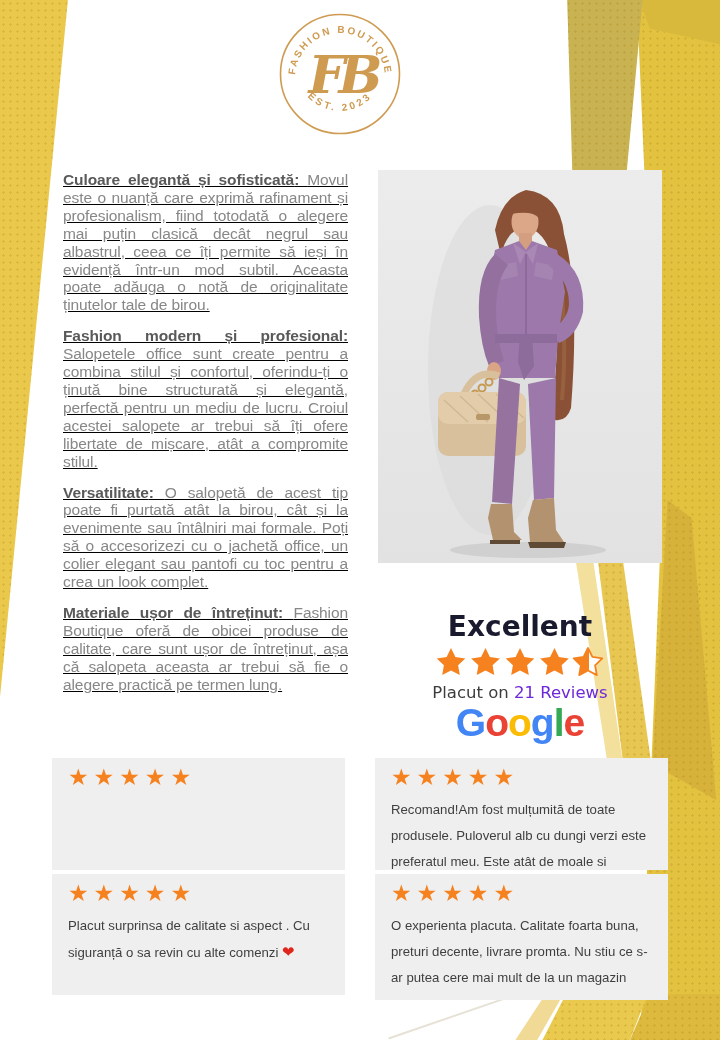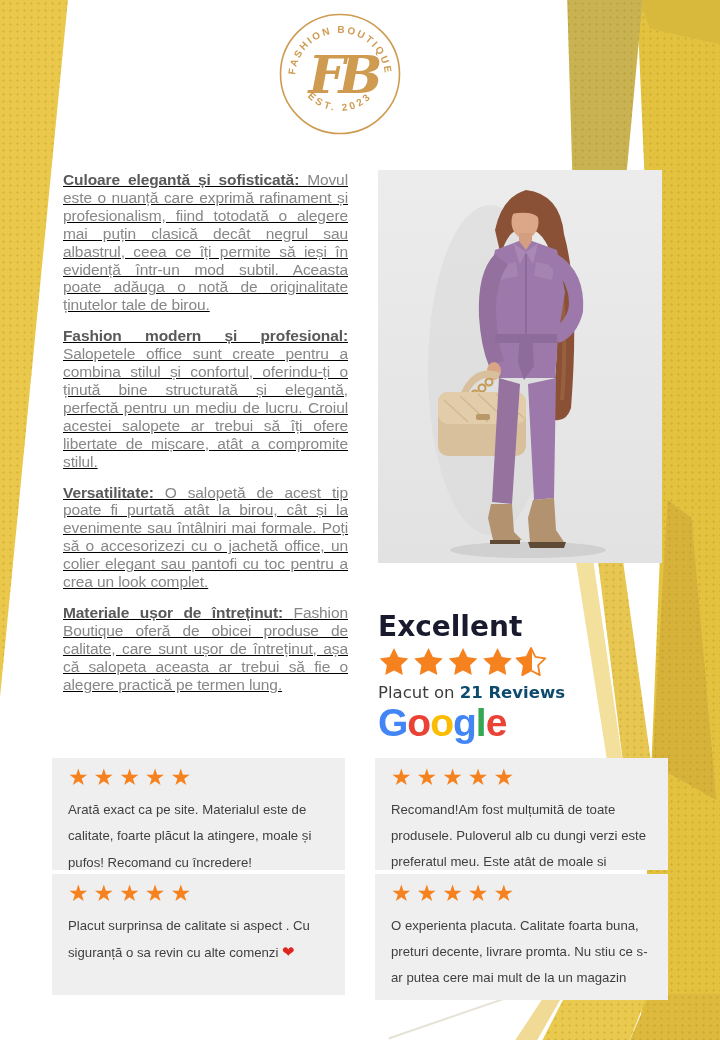--- a/index.html
+++ b/index.html
@@ -52,31 +52,31 @@
   }
   .article .ph   { font-weight:700; color:#595959; }
   .article .psep { font-weight:700; color:#595959; }
 
   
   .hero { position:absolute; left:378px; top:170px; width:284px; height:393px;
           background:#e9e9e9; overflow:hidden; }
   .hero svg { display:block; }
 
   
-  .rating { position:absolute; left:378px; top:610px; width:284px; }
+  .rating { position:absolute; left:378px; top:610px; width:284px; text-align:center; }
   .rating-title {
     font-family:"DejaVu Sans", sans-serif; font-weight:700;
     font-size:28px; color:#1a1a2e; line-height:34px;
   }
   .rating-stars { margin-top:3px; height:32px; }
   .rating-basedon {
     margin-top:4px; font-family:"DejaVu Sans", sans-serif;
     font-size:16.5px; color:#3c3c3c;
   }
-  .rating-basedon b { color:#0c4a6e; font-weight:700; }
+  .rating-basedon b { color:#6d28d9; font-weight:400; }
   .google-logo {
     margin-top:2px; font-family:"Liberation Sans", sans-serif;
     font-weight:700; font-size:39px; letter-spacing:-1px; line-height:38px;
     cursor:pointer;
   }
   .gl0,.gl3 { color:#4285F4; }
   .gl1,.gl5 { color:#EA4335; }
   .gl2      { color:#FBBC05; }
   .gl4      { color:#34A853; }
 
@@ -207,21 +207,20 @@
         <polygon points="16,1 20.4,9.9 30.3,11.4 23.1,18.3 24.8,28.1 16,23.5 7.2,28.1 8.9,18.3 1.7,11.4 11.6,9.9" fill="url(#halfstar)" stroke="#F6821F" stroke-width="1.8" stroke-linejoin="round" transform="translate(137,0)"></polygon>
       </svg>
     </div>
     <div class="rating-basedon"><span>Placut on </span><b>21 Reviews</b></div>
     <div class="google-logo"><span class="gl0">G</span><span class="gl1">o</span><span class="gl2">o</span><span class="gl3">g</span><span class="gl4">l</span><span class="gl5">e</span></div>
   </div>
 
   <div class="reviews">
     <div class="review-card rc1">
       <div class="review-stars">★★★★★</div>
-      <div class="review-text"><span>Arată exact ca pe site. Materialul este de calitate, foarte plăcut la atingere, moale și pufos! Recomand cu încredere!</span><span class="heart"></span></div>
     </div>
     <div class="review-card rc3">
       <div class="review-stars">★★★★★</div>
       <div class="review-text"><span>Recomand!Am fost mulțumită de toate produsele. Puloverul alb cu dungi verzi este preferatul meu. Este atât de moale si plăcu…</span><span class="heart"></span></div>
     </div>
     <div class="review-card rc2">
       <div class="review-stars">★★★★★</div>
       <div class="review-text"><span>Placut surprinsa de calitate si aspect . Cu siguranță o sa revin cu alte comenzi </span><span class="heart">❤</span></div>
     </div>
     <div class="review-card rc4">

